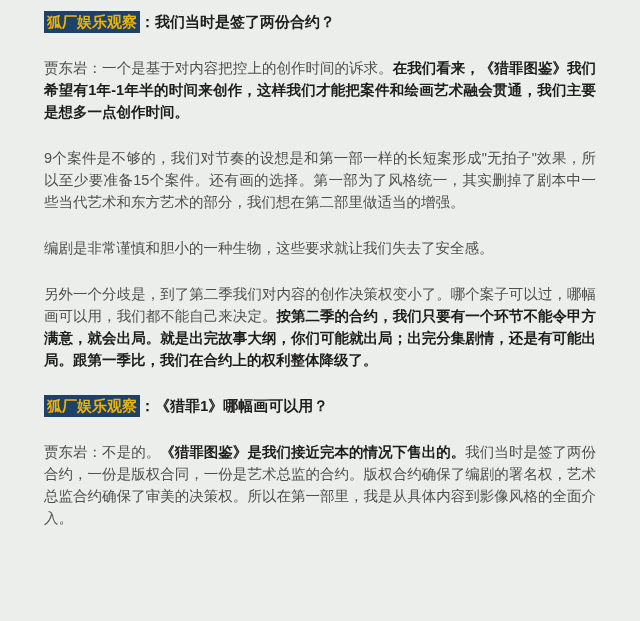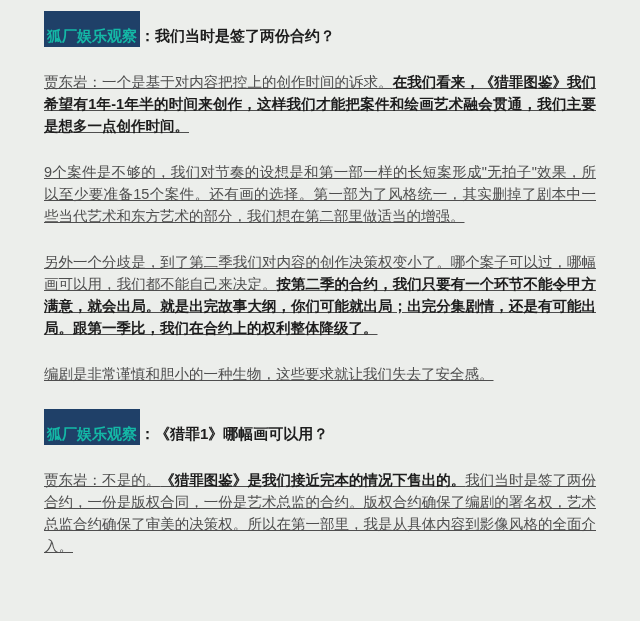--- a/index.html
+++ b/index.html
@@ -18,37 +18,36 @@
     font-size: 14.5px;
     line-height: 22px;
   }
   .qa-heading {
     margin: 0 0 24px 0;
     white-space: nowrap;
   }
   .badge {
     display: inline-block;
     background: #1f4068;
-    color: #14b8a6;
+    color: #eab308;
     font-weight: bold;
     font-size: 15px;
     line-height: 18px;
-    padding: 16px 3px 2px 3px;
+    padding: 2px 3px 2px 3px;
     vertical-align: baseline;
   }
   .q-colon, .q-text {
     font-weight: bold;
     color: #1d1d1d;
     font-size: 15px;
   }
   p.para {
     margin: 0 0 24px 0;
     text-align: justify;
     color: #4e4e4e;
-    text-decoration: underline;
   }
   p.para:last-child {
     margin-bottom: 8px;
   }
   .r {
     font-weight: normal;
     color: #4e4e4e;
   }
   .b {
     font-weight: bold;
@@ -60,21 +59,21 @@
 
 <div class="article">
 
   <div class="qa-heading"><span class="badge">狐厂娱乐观察</span><span class="q-colon">：</span><span class="q-text">我们当时是签了两份合约？</span></div>
 
   <p class="para"><span class="r">贾东岩：一个是基于对内容把控上的创作时间的诉求。</span><span class="b">在我们看来，《猎罪图鉴》我们希望有1年-1年半的时间来创作，这样我们才能把案件和绘画艺术融会贯通，我们主要是想多一点创作时间。</span></p>
 
   <p class="para"><span class="r">9个案件是不够的，我们对节奏的设想是和第一部一样的长短案形成"无拍子"效果，所以至少要准备15个案件。还有画的选择。第一部为了风格统一，其实删掉了剧本中一些当代艺术和东方艺术的部分，我们想在第二部里做适当的增强。</span></p>
 
 
+  <p class="para"><span class="r">编剧是非常谨慎和胆小的一种生物，这些要求就让我们失去了安全感。</span></p>
+
   <p class="para"><span class="r">另外一个分歧是，到了第二季我们对内容的创作决策权变小了。哪个案子可以过，哪幅画可以用，我们都不能自己来决定。</span><span class="b">按第二季的合约，我们只要有一个环节不能令甲方满意，就会出局。就是出完故事大纲，你们可能就出局；出完分集剧情，还是有可能出局。跟第一季比，我们在合约上的权利整体降级了。</span></p>
-
-  <p class="para"><span class="r">编剧是非常谨慎和胆小的一种生物，这些要求就让我们失去了安全感。</span></p>
 
   <div class="qa-heading"><span class="badge">狐厂娱乐观察</span><span class="q-colon">：</span><span class="q-text">《猎罪1》哪幅画可以用？</span></div>
 
   <p class="para"><span class="r">贾东岩：不是的。</span><span class="b">《猎罪图鉴》是我们接近完本的情况下售出的。</span><span class="r">我们当时是签了两份合约，一份是版权合同，一份是艺术总监的合约。版权合约确保了编剧的署名权，艺术总监合约确保了审美的决策权。所以在第一部里，我是从具体内容到影像风格的全面介入。</span></p>
 
 </div>
 
 </body></html>

